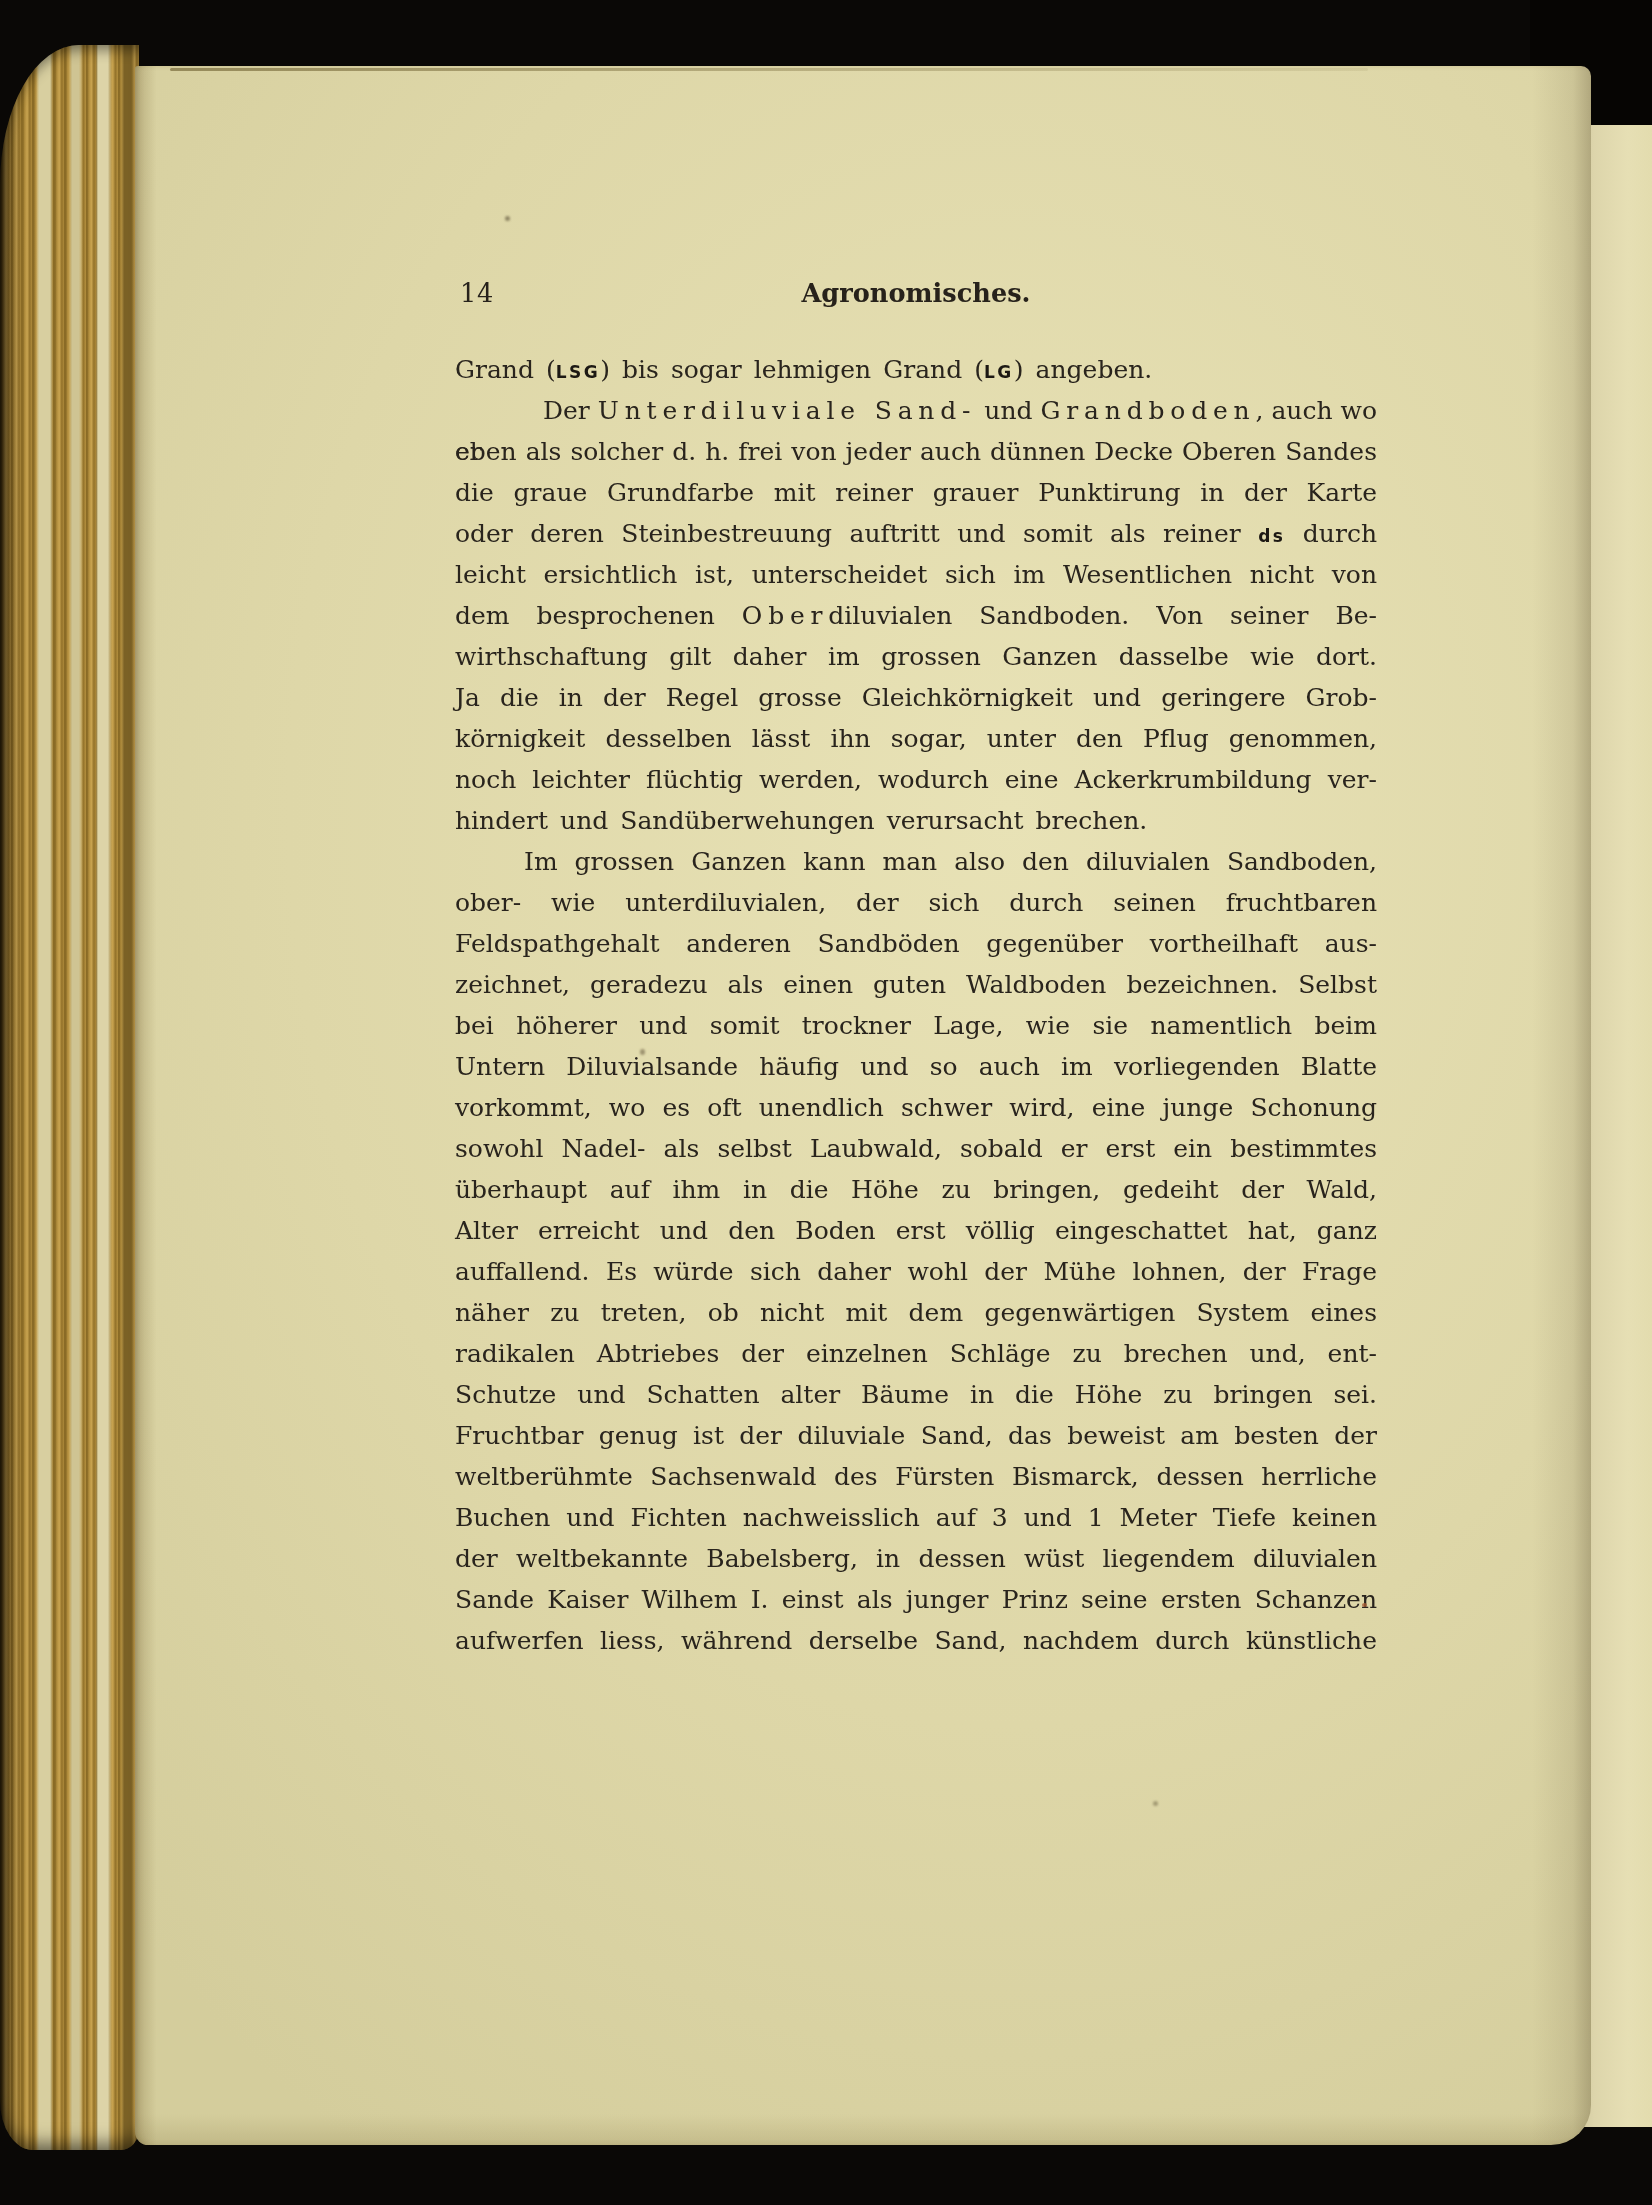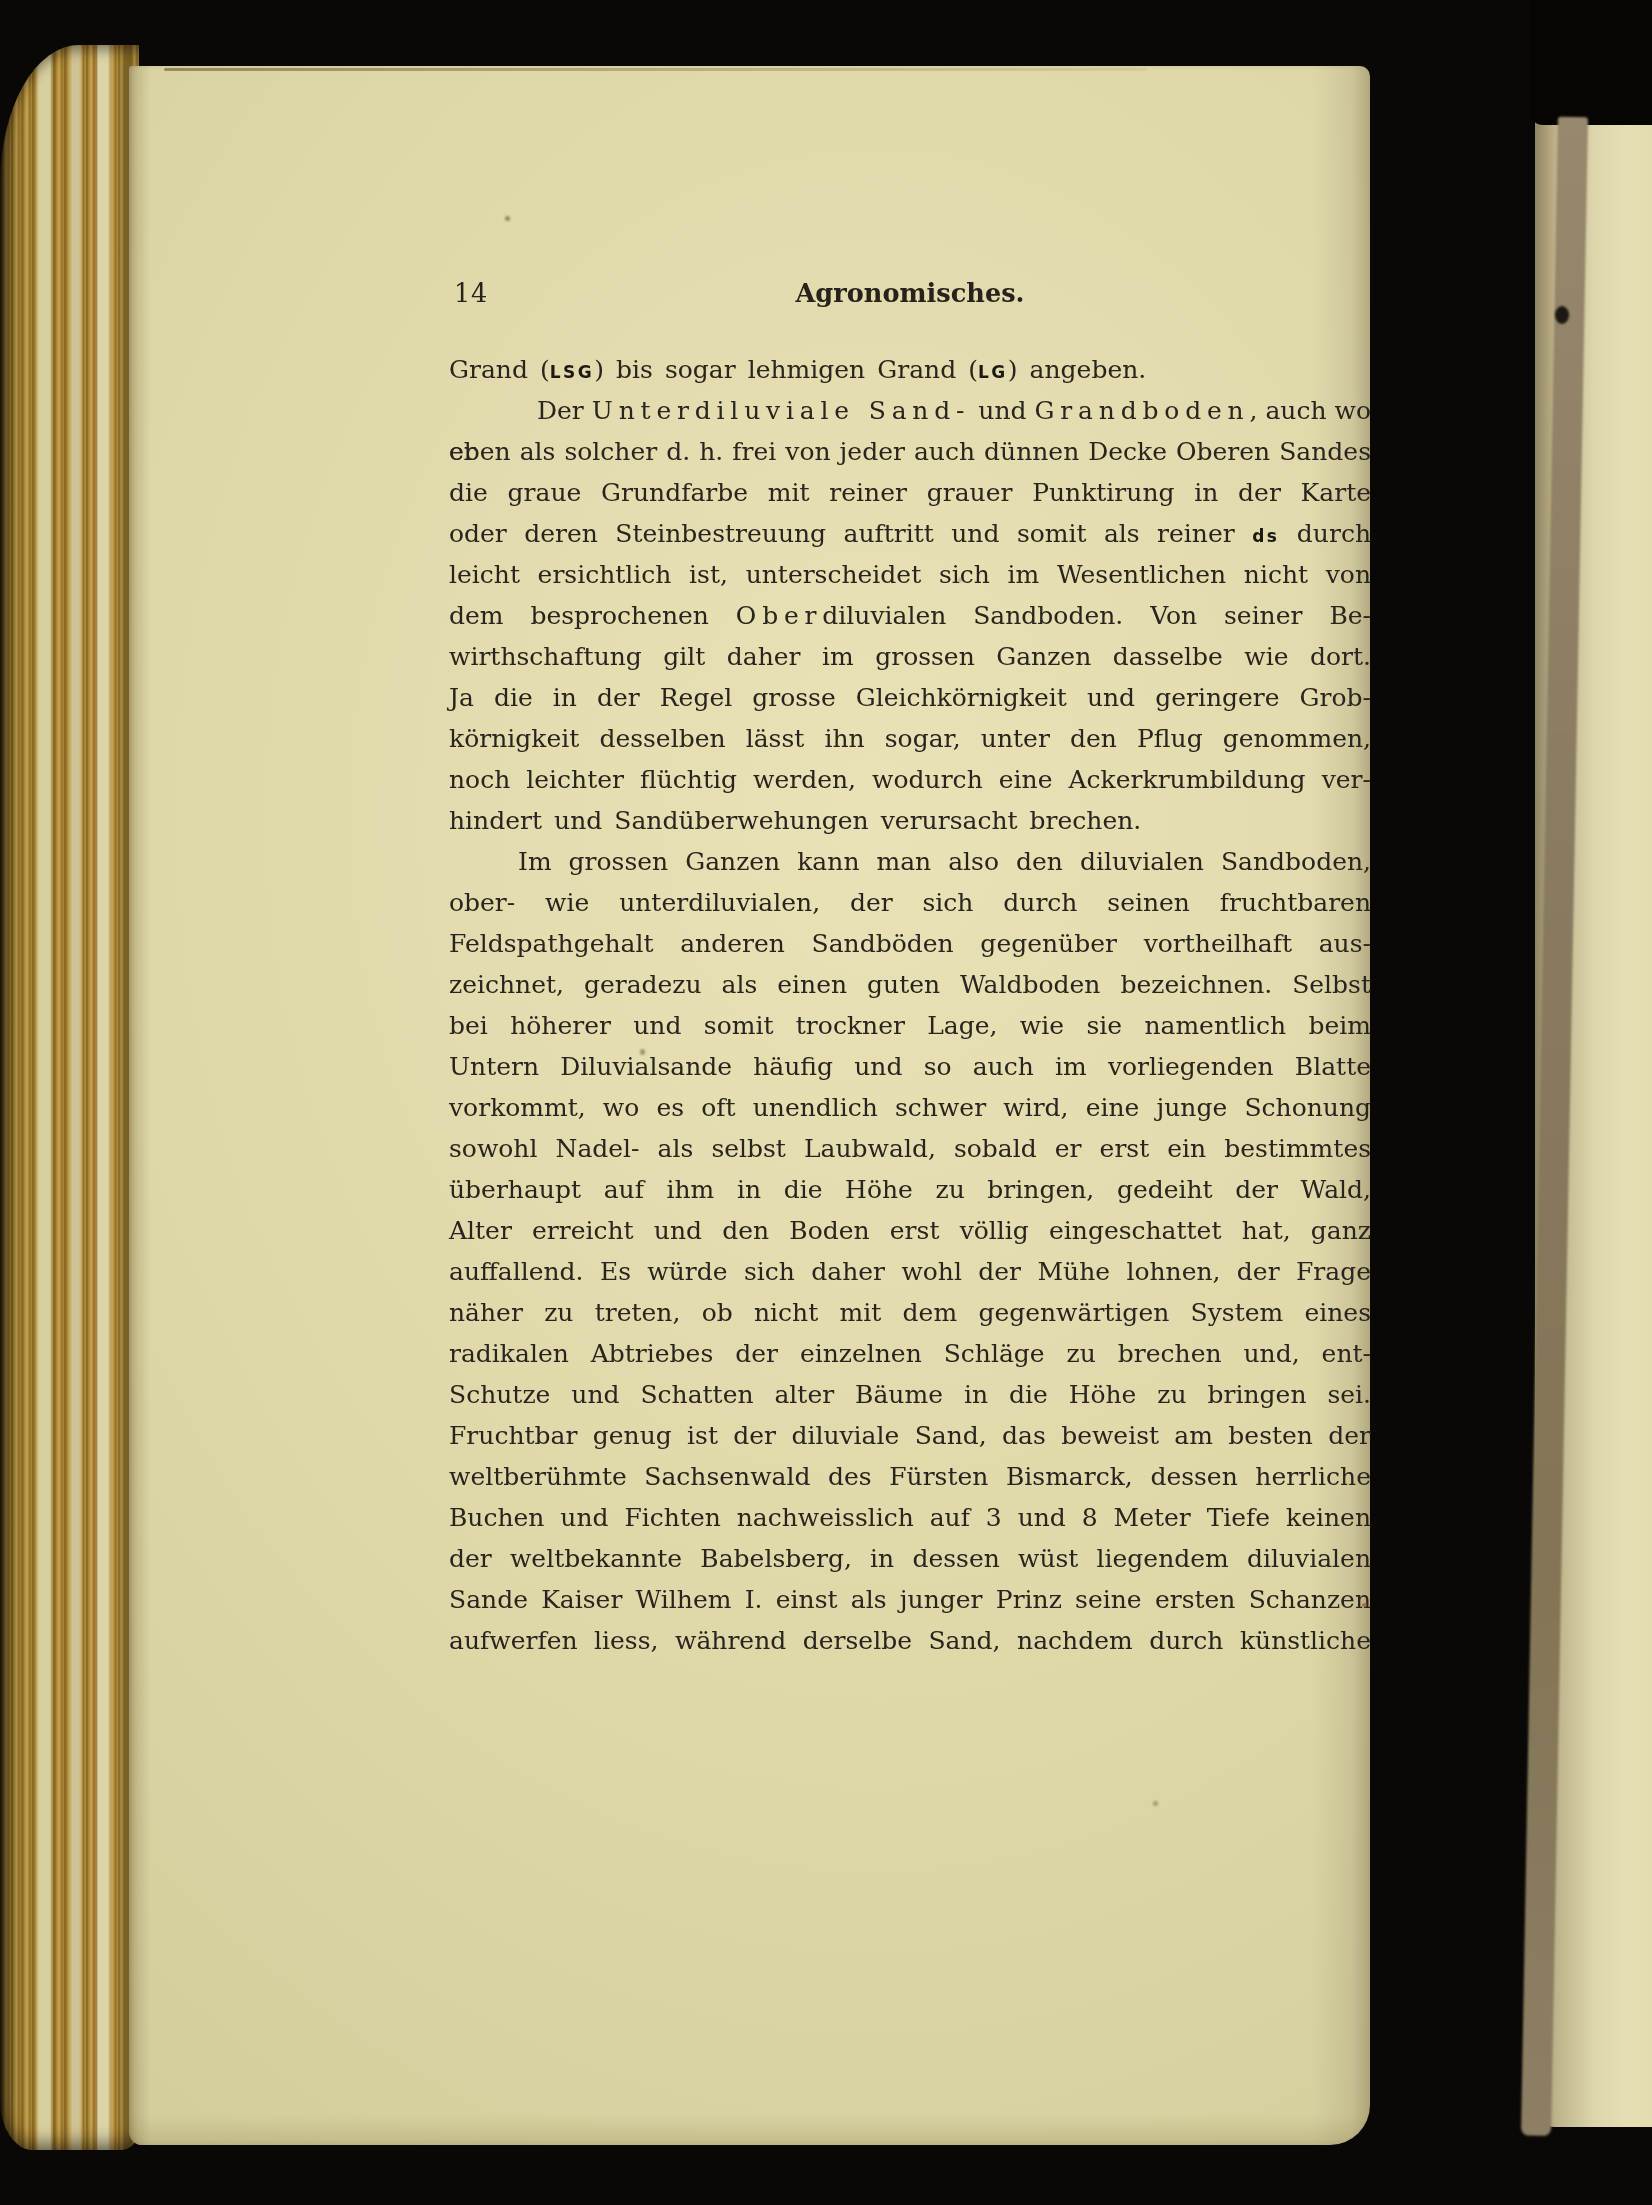--- a/index.html
+++ b/index.html
@@ -30,21 +30,21 @@
 
   
   .gutter{position:absolute;left:1558px;top:117px;width:30px;height:2019px;
     background:linear-gradient(180deg,#97896c 0%,#887b5f 38%,#837656 72%,#8c7f63 100%);
     transform-origin:top center;transform:rotate(1.05deg);
     filter:blur(1.2px);border-radius:3.3px 3.3px 7.4px 7.4px;}
   .gutter-hole{position:absolute;left:1555px;top:306px;width:14px;height:18px;
     background:#1c1812;border-radius:50%;filter:blur(0.8px);}
 
   
-  .page{position:absolute;left:129px;top:66px;width:1241px;height:2079px;
+  .page{position:absolute;left:135px;top:66px;width:1456px;height:2079px;
     background-color:#ded7a8;
     background-image:
       linear-gradient(90deg, rgba(110,90,40,.30) 0px, rgba(110,90,40,0) 21.5px),
       linear-gradient(270deg, rgba(105,92,60,.38) 0px, rgba(105,92,60,.14) 18px, rgba(105,92,60,0) 59px),
       linear-gradient(0deg, rgba(120,105,55,.20) 0px, rgba(120,105,55,0) 31px),
       radial-gradient(ellipse 1239px 1570px at 60% 36%, #e8e2b6 0%, #ded7a8 58%, #d4cd9c 100%);
     border-radius:3.3px 10px 40px 13.2px;
     box-shadow: inset 4.1px 0 7.4px -3.3px rgba(90,70,30,.4);}
   .page::before{content:"";position:absolute;left:35px;right:223px;top:1.7px;height:3.3px;
     background:linear-gradient(90deg, rgba(95,80,32,.55), rgba(95,80,32,.08));
@@ -106,21 +106,21 @@
         <div class="line"><span class="rs">vorkommt, wo es oft unendlich schwer wird, eine junge Schonung</span></div>
         <div class="line"><span class="rs">sowohl Nadel- als selbst Laubwald, sobald er erst ein bestimmtes</span></div>
         <div class="line"><span class="rs">überhaupt auf ihm in die Höhe zu bringen, gedeiht der Wald,</span></div>
         <div class="line"><span class="rs">Alter erreicht und den Boden erst völlig eingeschattet hat, ganz</span></div>
         <div class="line"><span class="rs">auffallend. Es würde sich daher wohl der Mühe lohnen, der Frage</span></div>
         <div class="line"><span class="rs">näher zu treten, ob nicht mit dem gegenwärtigen System eines</span></div>
         <div class="line"><span class="rs">radikalen Abtriebes der einzelnen Schläge zu brechen und, ent-</span></div>
         <div class="line"><span class="rs">Schutze und Schatten alter Bäume in die Höhe zu bringen sei.</span></div>
         <div class="line"><span class="rs">Fruchtbar genug ist der diluviale Sand, das beweist am besten der</span></div>
         <div class="line"><span class="rs">weltberühmte Sachsenwald des Fürsten Bismarck, dessen herrliche</span></div>
-        <div class="line"><span class="rs">Buchen und Fichten nachweisslich auf 3 und 8 Meter Tiefe keinen</span></div>
+        <div class="line"><span class="rs">Buchen und Fichten nachweisslich auf 3 und 1 Meter Tiefe keinen</span></div>
         <div class="line"><span class="rs">der weltbekannte Babelsberg, in dessen wüst liegendem diluvialen</span></div>
         <div class="line"><span class="rs">Sande Kaiser Wilhem I. einst als junger Prinz seine ersten Schanzen</span></div>
         <div class="line"><span class="rs">aufwerfen liess, während derselbe Sand, nachdem durch künstliche</span></div>
       </div>
   </div>
 
   <div class="speck s1"></div>
   <div class="speck s2"></div>
   <div class="speck s3"></div>
   <div class="speck s4"></div>

